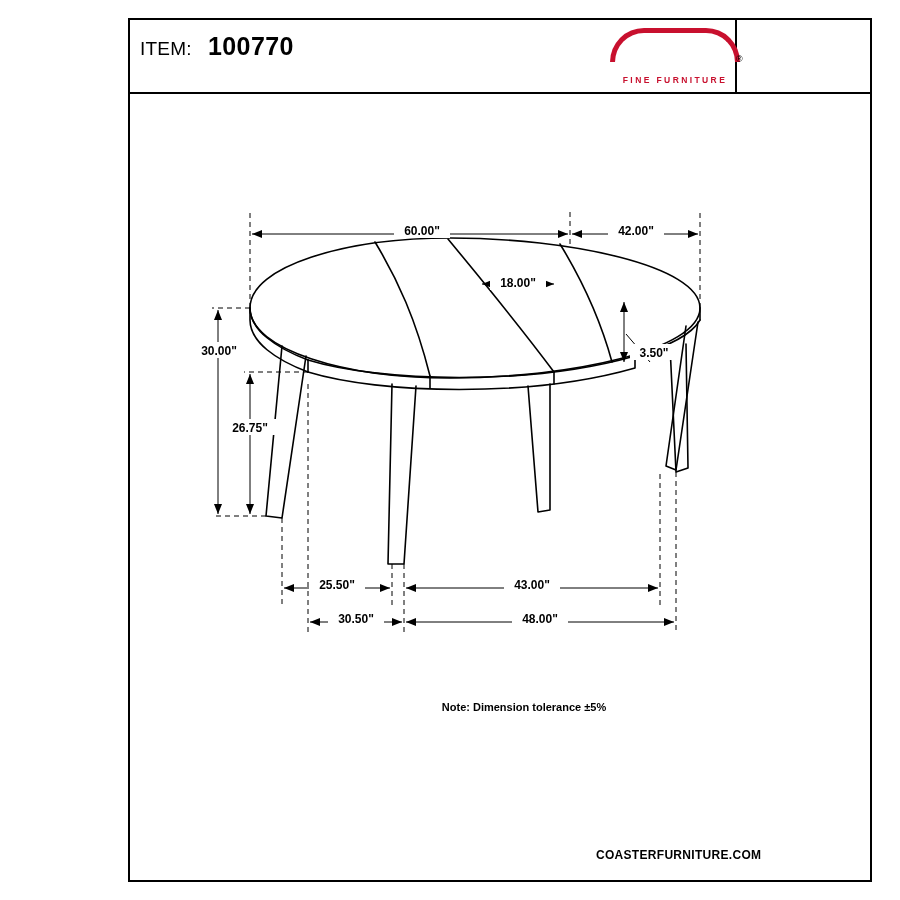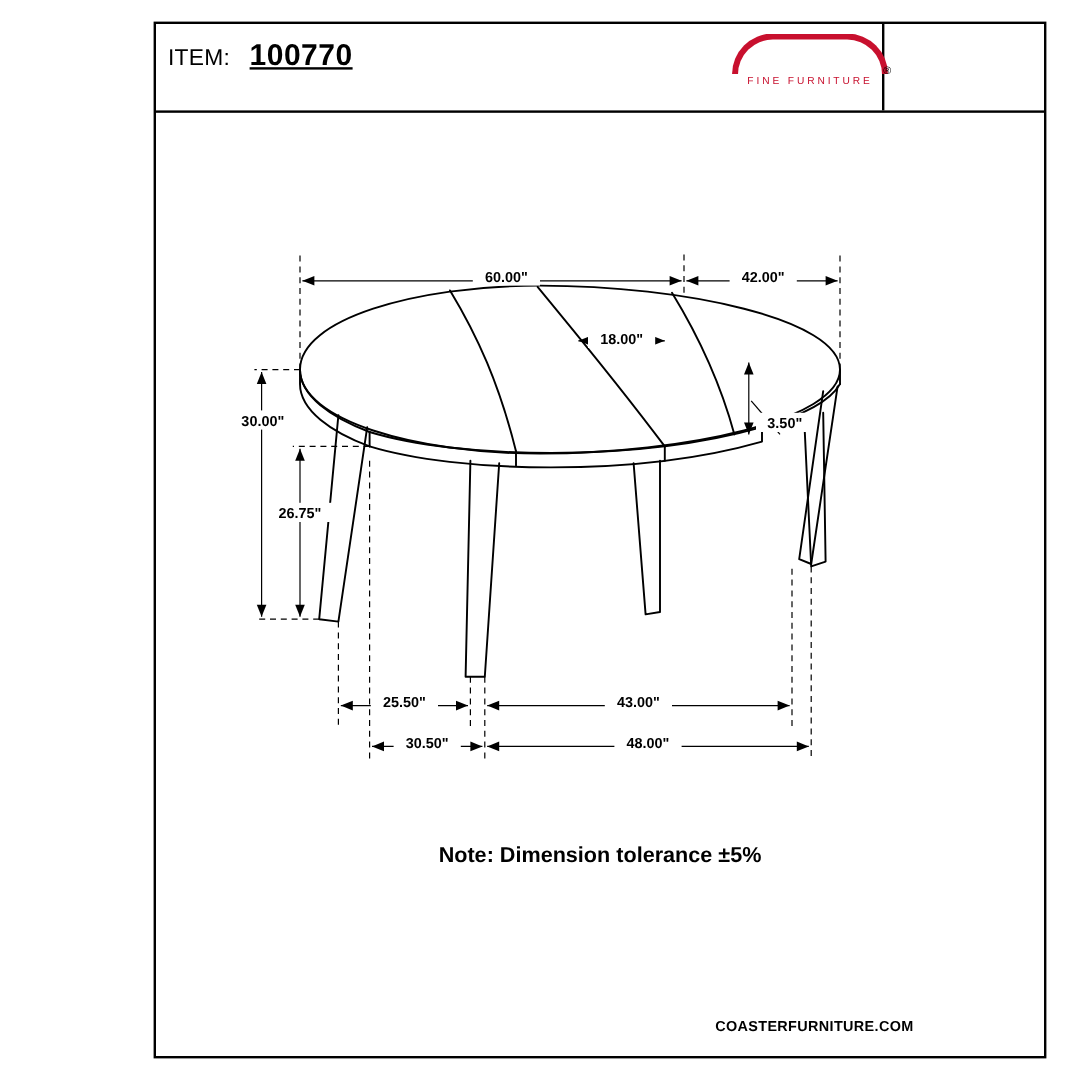--- a/index.html
+++ b/index.html
@@ -39,21 +39,20 @@
     left: 140px; top: 38px;
     font-size: 19px;
     letter-spacing: .2px;
   }
   .item-number {
     position: absolute;
     left: 208px; top: 32px;
     font-size: 25px;
     font-weight: bold;
     letter-spacing: .4px;
-    text-decoration: underline;
   }
   .logo-box {
     position: absolute;
     left: 596px; top: 20px;
     width: 158px; height: 72px;
   }
   .logo-divider {
     position: absolute;
     left: 735px; top: 20px;
     width: 0; height: 72px;
@@ -77,41 +76,42 @@
     font-weight: bold;
     letter-spacing: 1px;
   }
   .logo-reg {
     position: absolute;
     left: 140px; top: 34px;
     font-size: 9px;
   }
   .logo-sub {
     position: absolute;
-    left: 6px; top: 42px;
+    left: 6px; top: 55px;
     width: 146px;
     text-align: center;
     font-size: 8.5px;
-    font-weight: normal;
+    font-weight: bold;
     letter-spacing: 2.4px;
     color: #c8102e;
   }
   
   .drawing {
     position: absolute;
     left: 130px; top: 94px;
     width: 740px; height: 700px;
   }
   .note {
     position: absolute;
     left: 130px; top: 700px;
     width: 740px;
     text-align: center;
-    font-size: 18px;
-    font-weight: bold;
+    font-size: 11px;
+    font-weight: bold;
+    padding-left: 24px;
   }
   .footer {
     position: absolute;
     left: 596px; top: 848px;
     font-size: 12px;
     font-weight: bold;
     letter-spacing: .3px;
   }
   svg text {
     font-family: "Liberation Sans", sans-serif;

